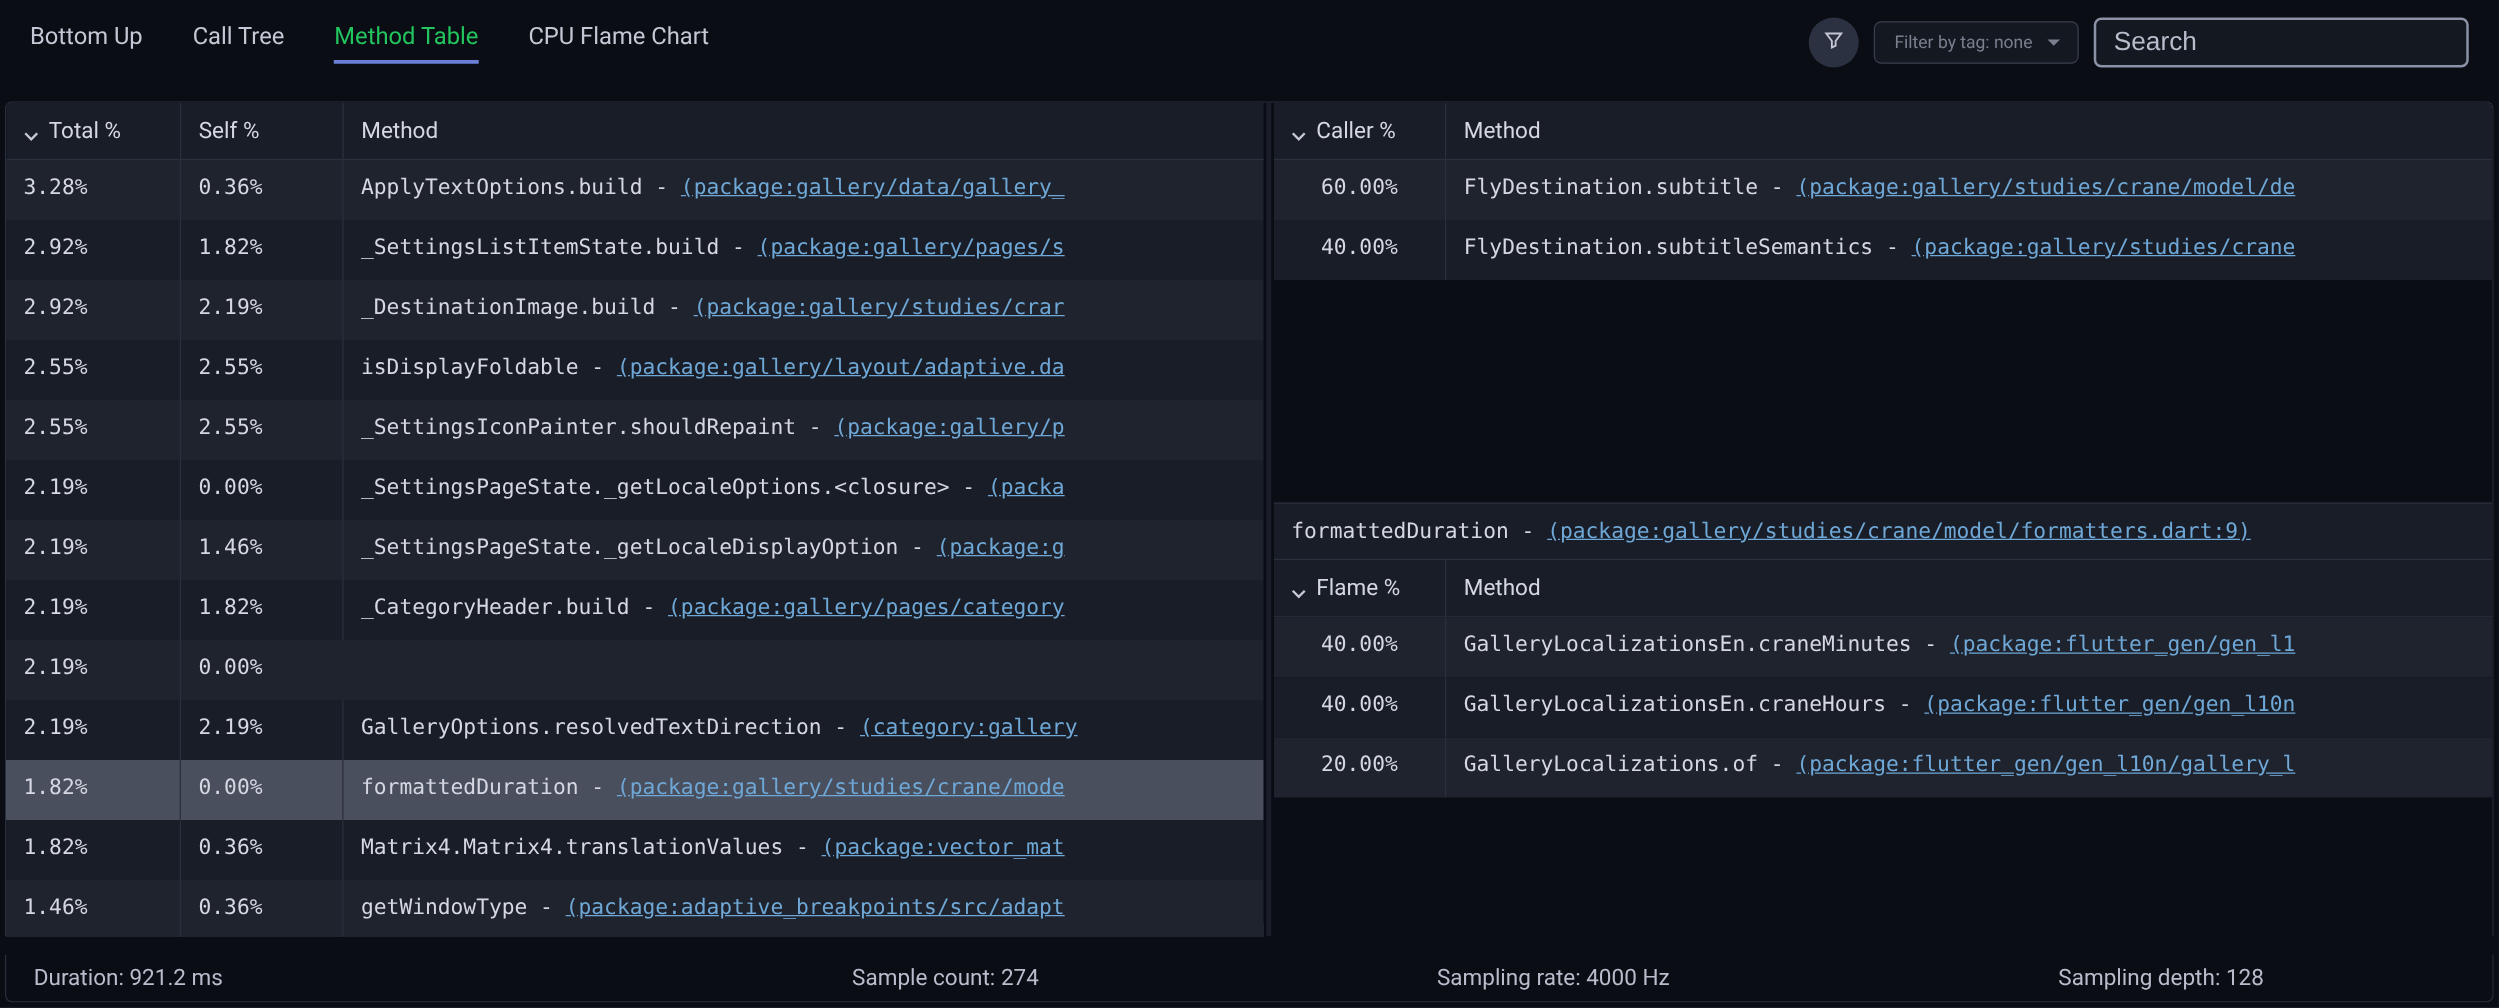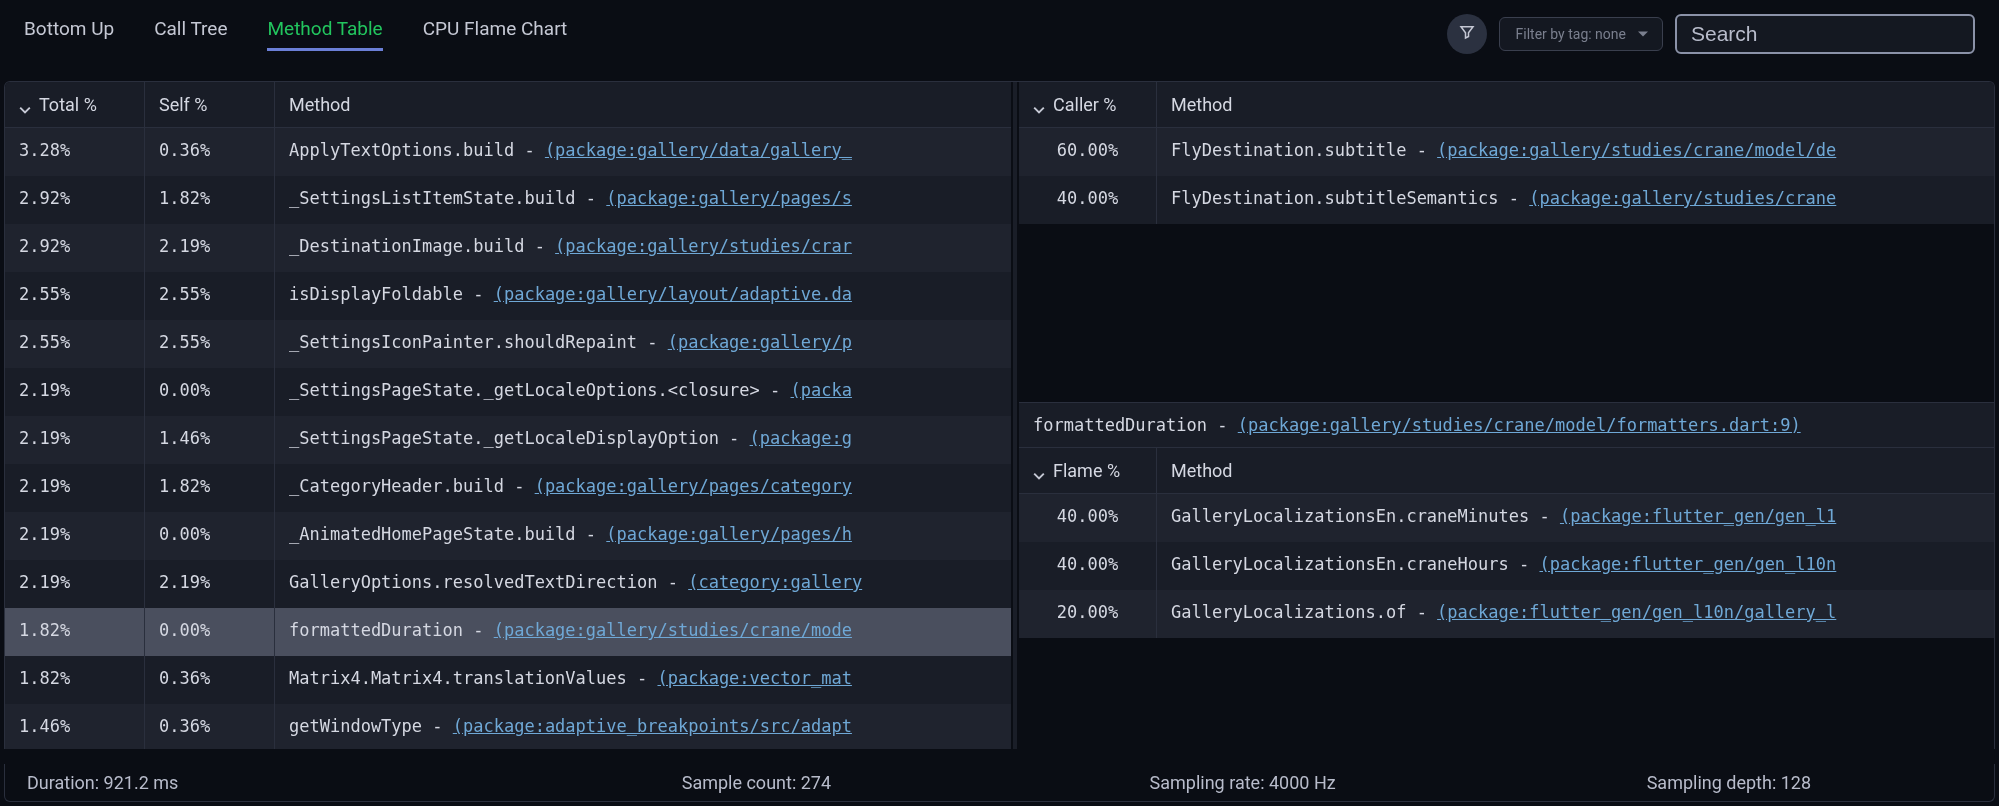--- a/index.html
+++ b/index.html
@@ -245,21 +245,20 @@
             <div class="td col-method"><span class="method-text">_SettingsPageState._getLocaleDisplayOption - </span><span class="pkg-link">(package:g</span></div>
           </div>
           <div class="row">
             <div class="td col-pct">2.19%</div>
             <div class="td col-self">1.82%</div>
             <div class="td col-method"><span class="method-text">_CategoryHeader.build - </span><span class="pkg-link">(package:gallery/pages/category</span></div>
           </div>
           <div class="row">
             <div class="td col-pct">2.19%</div>
             <div class="td col-self">0.00%</div>
-            <div class="td col-method"><span class="method-text">_AnimatedHomePageState.build - </span><span class="pkg-link">(package:gallery/pages/h</span></div>
           </div>
           <div class="row">
             <div class="td col-pct">2.19%</div>
             <div class="td col-self">2.19%</div>
             <div class="td col-method"><span class="method-text">GalleryOptions.resolvedTextDirection - </span><span class="pkg-link">(category:gallery</span></div>
           </div>
           <div class="row selected">
             <div class="td col-pct">1.82%</div>
             <div class="td col-self">0.00%</div>
             <div class="td col-method"><span class="method-text">formattedDuration - </span><span class="pkg-link">(package:gallery/studies/crane/mode</span></div>

